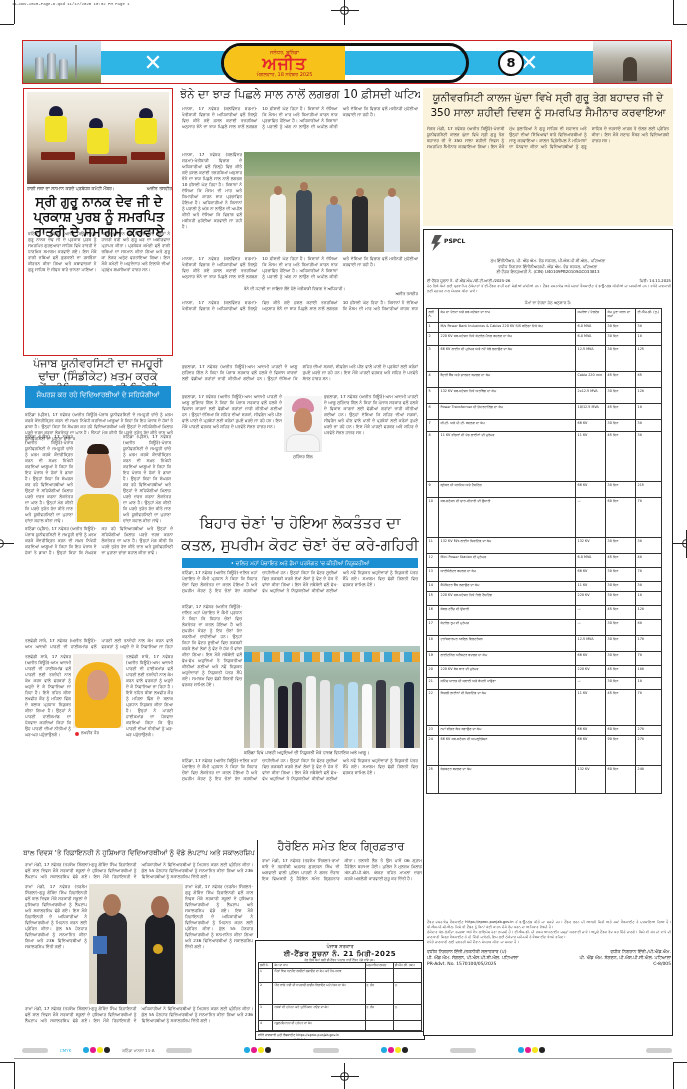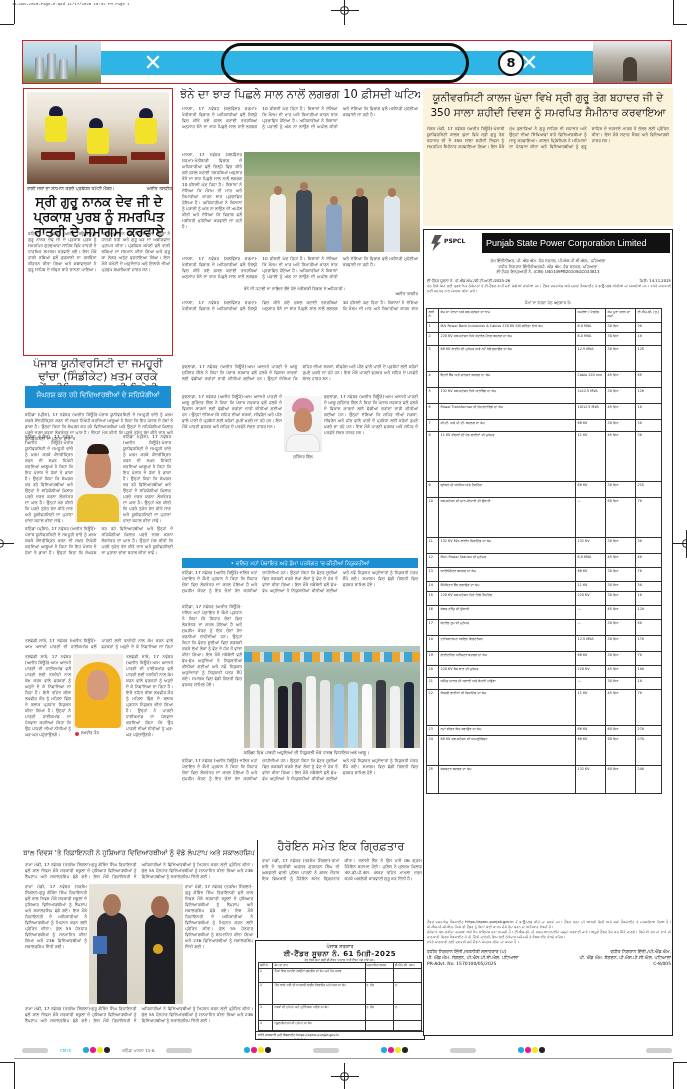--- a/index.html
+++ b/index.html
@@ -117,20 +117,25 @@
     <div class="tower" style="left:12px;height:22px;"></div>
     <div class="tower" style="left:24px;height:26px;"></div>
     <div class="tower" style="left:36px;height:20px;"></div>
     <div style="position:absolute;left:52px;bottom:6px;width:2px;height:34px;background:#8a8a8a;"></div>
   </div>
   <div class="abs mh-band">
     <div class="x" style="left:40px;">✕</div>
     <div class="x" style="left:416px;">✕</div>
   </div>
   <div class="abs mh-pill">
+    <div class="mh-yellow">
+      <span class="loc">ਜਲੰਧਰ, ਬਠਿੰਡਾ</span>
+      <span class="brand">ਅਜੀਤ</span>
+      <span class="date">ਮੰਗਲਵਾਰ, 18 ਨਵੰਬਰ 2025</span>
+    </div>
   </div>
   <div class="abs page-no">8</div>
   <div class="abs mh-photo mh-right-photo">
       <div class="gate"></div>
     </div>
 </div>
 
 <div class="art boxed" style="left:23px;top:88px;width:150px;height:268px;">
   <div class="photo ph-kirtan" style="left:3px;top:3px;width:142px;height:92px;">
     <div class="turban" style="left:22px;top:14px;"></div>
@@ -199,20 +204,21 @@
   <div class="photo ph-portrait" style="left:104px;top:96px;width:38px;height:56px;">
     <div class="shirt" style="left:2px;top:38px;width:34px;height:18px;background:#f4f4f4;border:1px solid #ddd;"></div>
     <div style="position:absolute;left:8px;top:2px;width:22px;height:14px;background:#d68aa4;border-radius:11px 11px 3px 3px;"></div>
     <div class="face" style="left:10px;top:12px;width:18px;height:24px;"></div>
   </div>
   <div class="abs caption" style="left:104px;top:154px;width:38px;font-size:4px;text-align:center;">ਸੁਰਿੰਦਰ ਗਿੱਲ</div>
   <div class="abs body-text" style="left:144px;top:94px;width:94px;height:108px;">ਬੁਢਲਾਡਾ, 17 ਨਵੰਬਰ (ਅਜੀਤ ਬਿਊਰੋ)-ਆਮ ਆਦਮੀ ਪਾਰਟੀ ਦੇ ਆਗੂ ਸੁਰਿੰਦਰ ਗਿੱਲ ਨੇ ਕਿਹਾ ਕਿ ਪੰਜਾਬ ਸਰਕਾਰ ਵਲੋਂ ਹਲਕੇ ਦੇ ਵਿਕਾਸ ਕਾਰਜਾਂ ਲਈ ਵੱਡੀਆਂ ਗਰਾਂਟਾਂ ਜਾਰੀ ਕੀਤੀਆਂ ਗਈਆਂ ਹਨ। ਉਨ੍ਹਾਂ ਦੱਸਿਆ ਕਿ ਸ਼ਹਿਰ ਦੀਆਂ ਸੜਕਾਂ, ਸੀਵਰੇਜ ਅਤੇ ਪੀਣ ਵਾਲੇ ਪਾਣੀ ਦੇ ਪ੍ਰਬੰਧਾਂ ਲਈ ਕਰੋੜਾਂ ਰੁਪਏ ਖ਼ਰਚੇ ਜਾ ਰਹੇ ਹਨ। ਇਸ ਮੌਕੇ ਪਾਰਟੀ ਵਰਕਰ ਅਤੇ ਸ਼ਹਿਰ ਦੇ ਪਤਵੰਤੇ ਸੱਜਣ ਹਾਜ਼ਰ ਸਨ।</div>
 </div>
 
 <div class="art" style="left:180px;top:512px;width:240px;height:326px;">
+  <div class="abs head" style="left:0;top:0;width:240px;font-size:15px;line-height:22px;">ਬਿਹਾਰ ਚੋਣਾਂ 'ਚ ਹੋਇਆ ਲੋਕਤੰਤਰ ਦਾ ਕਤਲ, ਸੁਪਰੀਮ ਕੋਰਟ ਚੋਣਾਂ ਰੱਦ ਕਰੇ-ਗਹਿਰੀ</div>
   <div class="abs blue-bar head" style="left:2px;top:46px;width:236px;height:10px;font-size:5.5px;line-height:10px;">• ਦਲਿਤ ਮਹਾਂ ਪੰਚਾਇਤ ਅਤੇ ਡੈਮਾ ਪਰਸੰਗਤ 'ਚ ਕੀਤੀਆਂ ਨਿਯੁਕਤੀਆਂ</div>
   <div class="abs body-text" style="left:2px;top:58px;width:236px;height:34px;column-count:3;">ਬਠਿੰਡਾ, 17 ਨਵੰਬਰ (ਅਜੀਤ ਬਿਊਰੋ)-ਦਲਿਤ ਮਹਾਂ ਪੰਚਾਇਤ ਦੇ ਕੌਮੀ ਪ੍ਰਧਾਨ ਨੇ ਕਿਹਾ ਕਿ ਬਿਹਾਰ ਚੋਣਾਂ ਵਿਚ ਲੋਕਤੰਤਰ ਦਾ ਕਤਲ ਹੋਇਆ ਹੈ ਅਤੇ ਸੁਪਰੀਮ ਕੋਰਟ ਨੂੰ ਇਹ ਚੋਣਾਂ ਰੱਦ ਕਰਨੀਆਂ ਚਾਹੀਦੀਆਂ ਹਨ। ਉਨ੍ਹਾਂ ਕਿਹਾ ਕਿ ਵੋਟਰ ਸੂਚੀਆਂ ਵਿਚ ਗੜਬੜੀ ਕਰਕੇ ਲੱਖਾਂ ਲੋਕਾਂ ਨੂੰ ਵੋਟ ਦੇ ਹੱਕ ਤੋਂ ਵਾਂਝਾ ਕੀਤਾ ਗਿਆ। ਇਸ ਮੌਕੇ ਜਥੇਬੰਦੀ ਵਲੋਂ ਵੱਖ-ਵੱਖ ਅਹੁਦਿਆਂ ਤੇ ਨਿਯੁਕਤੀਆਂ ਕੀਤੀਆਂ ਗਈਆਂ ਅਤੇ ਨਵੇਂ ਨਿਯੁਕਤ ਅਹੁਦੇਦਾਰਾਂ ਨੂੰ ਨਿਯੁਕਤੀ ਪੱਤਰ ਸੌਂਪੇ ਗਏ। ਸਮਾਗਮ ਵਿਚ ਵੱਡੀ ਗਿਣਤੀ ਵਿਚ ਵਰਕਰ ਸ਼ਾਮਿਲ ਹੋਏ।</div>
   <div class="abs body-text" style="left:2px;top:92px;width:60px;height:100px;">ਬਠਿੰਡਾ, 17 ਨਵੰਬਰ (ਅਜੀਤ ਬਿਊਰੋ)-ਦਲਿਤ ਮਹਾਂ ਪੰਚਾਇਤ ਦੇ ਕੌਮੀ ਪ੍ਰਧਾਨ ਨੇ ਕਿਹਾ ਕਿ ਬਿਹਾਰ ਚੋਣਾਂ ਵਿਚ ਲੋਕਤੰਤਰ ਦਾ ਕਤਲ ਹੋਇਆ ਹੈ ਅਤੇ ਸੁਪਰੀਮ ਕੋਰਟ ਨੂੰ ਇਹ ਚੋਣਾਂ ਰੱਦ ਕਰਨੀਆਂ ਚਾਹੀਦੀਆਂ ਹਨ। ਉਨ੍ਹਾਂ ਕਿਹਾ ਕਿ ਵੋਟਰ ਸੂਚੀਆਂ ਵਿਚ ਗੜਬੜੀ ਕਰਕੇ ਲੱਖਾਂ ਲੋਕਾਂ ਨੂੰ ਵੋਟ ਦੇ ਹੱਕ ਤੋਂ ਵਾਂਝਾ ਕੀਤਾ ਗਿਆ। ਇਸ ਮੌਕੇ ਜਥੇਬੰਦੀ ਵਲੋਂ ਵੱਖ-ਵੱਖ ਅਹੁਦਿਆਂ ਤੇ ਨਿਯੁਕਤੀਆਂ ਕੀਤੀਆਂ ਗਈਆਂ ਅਤੇ ਨਵੇਂ ਨਿਯੁਕਤ ਅਹੁਦੇਦਾਰਾਂ ਨੂੰ ਨਿਯੁਕਤੀ ਪੱਤਰ ਸੌਂਪੇ ਗਏ। ਸਮਾਗਮ ਵਿਚ ਵੱਡੀ ਗਿਣਤੀ ਵਿਚ ਵਰਕਰ ਸ਼ਾਮਿਲ ਹੋਏ।</div>
   <div class="photo ph-group" style="left:64px;top:134px;width:176px;height:102px;">
     <div class="p" style="left:6px;height:64px;background:#f1f1f1;"></div>
     <div class="p" style="left:20px;height:70px;background:#f4f4f4;"></div>
     <div class="p" style="left:34px;height:62px;background:#1f1f2a;"></div>
     <div class="p" style="left:48px;height:66px;background:#2d2a36;"></div>
     <div class="p" style="left:62px;height:72px;background:#f3f3f3;"></div>
     <div class="p" style="left:76px;height:68px;background:#e6e6e6;"></div>
@@ -244,21 +250,21 @@
   <div class="abs body-text" style="left:2px;top:158px;width:228px;height:40px;column-count:2;">ਰਾਮਾਂ ਮੰਡੀ, 17 ਨਵੰਬਰ (ਤਰਸੇਮ ਸਿੰਗਲਾ)-ਗੁਰੂ ਗੋਬਿੰਦ ਸਿੰਘ ਰਿਫ਼ਾਇਨਰੀ ਵਲੋਂ ਬਾਲ ਦਿਵਸ ਮੌਕੇ ਸਰਕਾਰੀ ਸਕੂਲਾਂ ਦੇ ਹੁਸ਼ਿਆਰ ਵਿਦਿਆਰਥੀਆਂ ਨੂੰ ਲੈਪਟਾਪ ਅਤੇ ਸਕਾਲਰਸ਼ਿਪ ਵੰਡੇ ਗਏ। ਇਸ ਮੌਕੇ ਰਿਫ਼ਾਇਨਰੀ ਦੇ ਅਧਿਕਾਰੀਆਂ ਨੇ ਵਿਦਿਆਰਥੀਆਂ ਨੂੰ ਮਿਹਨਤ ਕਰਨ ਲਈ ਪ੍ਰੇਰਿਤ ਕੀਤਾ। ਕੁੱਲ 55 ਹੋਣਹਾਰ ਵਿਦਿਆਰਥੀਆਂ ਨੂੰ ਸਨਮਾਨਿਤ ਕੀਤਾ ਗਿਆ ਅਤੇ 236 ਵਿਦਿਆਰਥੀਆਂ ਨੂੰ ਸਕਾਲਰਸ਼ਿਪ ਦਿੱਤੀ ਗਈ।</div>
 </div>
 
 <div class="art" style="left:257px;top:840px;width:166px;height:98px;border-left:1px solid #222;">
   <div class="abs head" style="left:2px;top:0;width:162px;font-size:11.5px;white-space:nowrap;">ਹੈਰੋਇਨ ਸਮੇਤ ਇਕ ਗ੍ਰਿਫ਼ਤਾਰ</div>
   <div class="abs body-text" style="left:4px;top:18px;width:160px;height:78px;column-count:2;">ਰਾਮਾਂ ਮੰਡੀ, 17 ਨਵੰਬਰ (ਤਰਸੇਮ ਸਿੰਗਲਾ)-ਰਾਮਾਂ ਥਾਣੇ ਦੇ ਤਫ਼ਤੀਸ਼ੀ ਅਫ਼ਸਰ ਗੁਰਚਰਨ ਸਿੰਘ ਦੀ ਅਗਵਾਈ ਵਾਲੀ ਪੁਲਿਸ ਪਾਰਟੀ ਨੇ ਗਸ਼ਤ ਦੌਰਾਨ ਇਕ ਵਿਅਕਤੀ ਨੂੰ ਹੈਰੋਇਨ ਸਮੇਤ ਗ੍ਰਿਫ਼ਤਾਰ ਕੀਤਾ। ਤਲਾਸ਼ੀ ਲੈਣ ਤੇ ਉਸ ਪਾਸੋਂ 06 ਗ੍ਰਾਮ ਹੈਰੋਇਨ ਬਰਾਮਦ ਹੋਈ। ਪੁਲਿਸ ਨੇ ਮੁਲਜ਼ਮ ਖ਼ਿਲਾਫ਼ ਐਨ.ਡੀ.ਪੀ.ਐਸ. ਐਕਟ ਤਹਿਤ ਮਾਮਲਾ ਦਰਜ ਕਰਕੇ ਅਗਲੇਰੀ ਕਾਰਵਾਈ ਸ਼ੁਰੂ ਕਰ ਦਿੱਤੀ ਹੈ।</div>
 </div>
 
 <div class="art notice">
   <div class="nt-t1">ਪੰਜਾਬ ਸਰਕਾਰ</div>
-  <div class="nt-t2">ਈ-ਟੈਂਡਰ ਸੂਚਨਾ ਨੰ. 61 ਮਿਤੀ-2025</div>
+  <div class="nt-t2">ਈ-ਟੈਂਡਰ ਸੂਚਨਾ ਨੰ. 21 ਮਿਤੀ-2025</div>
   <div style="font-size:3px;text-align:center;line-height:4px;">ਹੇਠ ਲਿਖੇ ਕੰਮਾਂ ਲਈ ਈ-ਟੈਂਡਰ ਪੋਰਟਲ ਰਾਹੀਂ ਟੈਂਡਰ ਮੰਗੇ ਜਾਂਦੇ ਹਨ।</div>
   <table>
     <tbody>
         <tr>
       <td>ਲੜੀ ਨੰ.</td>
       <td>ਕੰਮ ਦਾ ਨਾਮ</td>
       <td>ਅਨੁਮਾਨਿਤ ਲਾਗਤ</td>
       <td>ਈ.ਐਮ.ਡੀ. ਰਕਮ</td>
     </tr>
     <tr style="height:14px;">
@@ -295,21 +301,20 @@
   <div class="abs head" style="left:2px;top:2px;width:246px;font-size:10.5px;line-height:15px;">ਯੂਨੀਵਰਸਿਟੀ ਕਾਲਜ ਘੁੱਦਾ ਵਿਖੇ ਸ੍ਰੀ ਗੁਰੂ ਤੇਗ ਬਹਾਦਰ ਜੀ ਦੇ 350 ਸਾਲਾ ਸ਼ਹੀਦੀ ਦਿਵਸ ਨੂੰ ਸਮਰਪਿਤ ਸੈਮੀਨਾਰ ਕਰਵਾਇਆ</div>
   <div class="abs body-text" style="left:4px;top:38px;width:242px;height:98px;column-count:3;">ਸੰਗਤ ਮੰਡੀ, 17 ਨਵੰਬਰ (ਅਜੀਤ ਬਿਊਰੋ)-ਪੰਜਾਬੀ ਯੂਨੀਵਰਸਿਟੀ ਕਾਲਜ ਘੁੱਦਾ ਵਿਖੇ ਸ੍ਰੀ ਗੁਰੂ ਤੇਗ ਬਹਾਦਰ ਜੀ ਦੇ 350 ਸਾਲਾ ਸ਼ਹੀਦੀ ਦਿਵਸ ਨੂੰ ਸਮਰਪਿਤ ਸੈਮੀਨਾਰ ਕਰਵਾਇਆ ਗਿਆ। ਇਸ ਮੌਕੇ ਮੁੱਖ ਬੁਲਾਰਿਆਂ ਨੇ ਗੁਰੂ ਸਾਹਿਬ ਦੀ ਸ਼ਹਾਦਤ ਅਤੇ ਉਨ੍ਹਾਂ ਦੀਆਂ ਸਿੱਖਿਆਵਾਂ ਬਾਰੇ ਵਿਦਿਆਰਥੀਆਂ ਨੂੰ ਜਾਣੂ ਕਰਵਾਇਆ। ਕਾਲਜ ਪ੍ਰਿੰਸੀਪਲ ਨੇ ਮਹਿਮਾਨਾਂ ਦਾ ਧੰਨਵਾਦ ਕੀਤਾ ਅਤੇ ਵਿਦਿਆਰਥੀਆਂ ਨੂੰ ਗੁਰੂ ਸਾਹਿਬ ਦੇ ਦਰਸਾਏ ਮਾਰਗ ਤੇ ਚੱਲਣ ਲਈ ਪ੍ਰੇਰਿਤ ਕੀਤਾ। ਇਸ ਮੌਕੇ ਸਟਾਫ਼ ਮੈਂਬਰ ਅਤੇ ਵਿਦਿਆਰਥੀ ਹਾਜ਼ਰ ਸਨ।</div>
 </div>
 
 <div class="art tender">
   <div class="pspcl-head">
     <div class="pspcl-logo">
       <div class="bolt"></div>
       <span class="txt">PSPCL</span>
     </div>
-    <div class="pspcl-title">Punjab State Power Corporation Limited</div>
   </div>
   <div class="abs tender-center" style="left:2px;top:28px;width:244px;">
     <div>ਮੁੱਖ ਇੰਜੀਨੀਅਰ, ਪੀ. ਐਂਡ ਐਮ. ਵੰਡ ਸਰਕਲ, ਪੀ.ਐਸ.ਪੀ.ਸੀ.ਐਲ., ਪਟਿਆਲਾ</div>
     <div>ਵਧੀਕ ਨਿਗਰਾਨ ਇੰਜੀਨੀਅਰ/ਪੀ. ਐਂਡ ਐਮ. ਵੰਡ ਸਰਕਲ, ਪਟਿਆਲਾ</div>
     <div>ਈ-ਟੈਂਡਰ ਇਨਕੁਆਰੀ ਨੰ. (CIN) U40109PB2010SGC033813</div>
   </div>
   <div class="abs" style="left:3px;top:48px;width:244px;font-size:3.8px;display:flex;justify-content:space-between;">
     <span>ਈ-ਟੈਂਡਰ ਸੂਚਨਾ ਨੰ. ਪੀ.ਐਂਡ.ਐਮ./ਬੀ.ਟੀ.ਆਈ./2025-26</span>
     <span>ਮਿਤੀ: 14.11.2025</span>
   </div>

